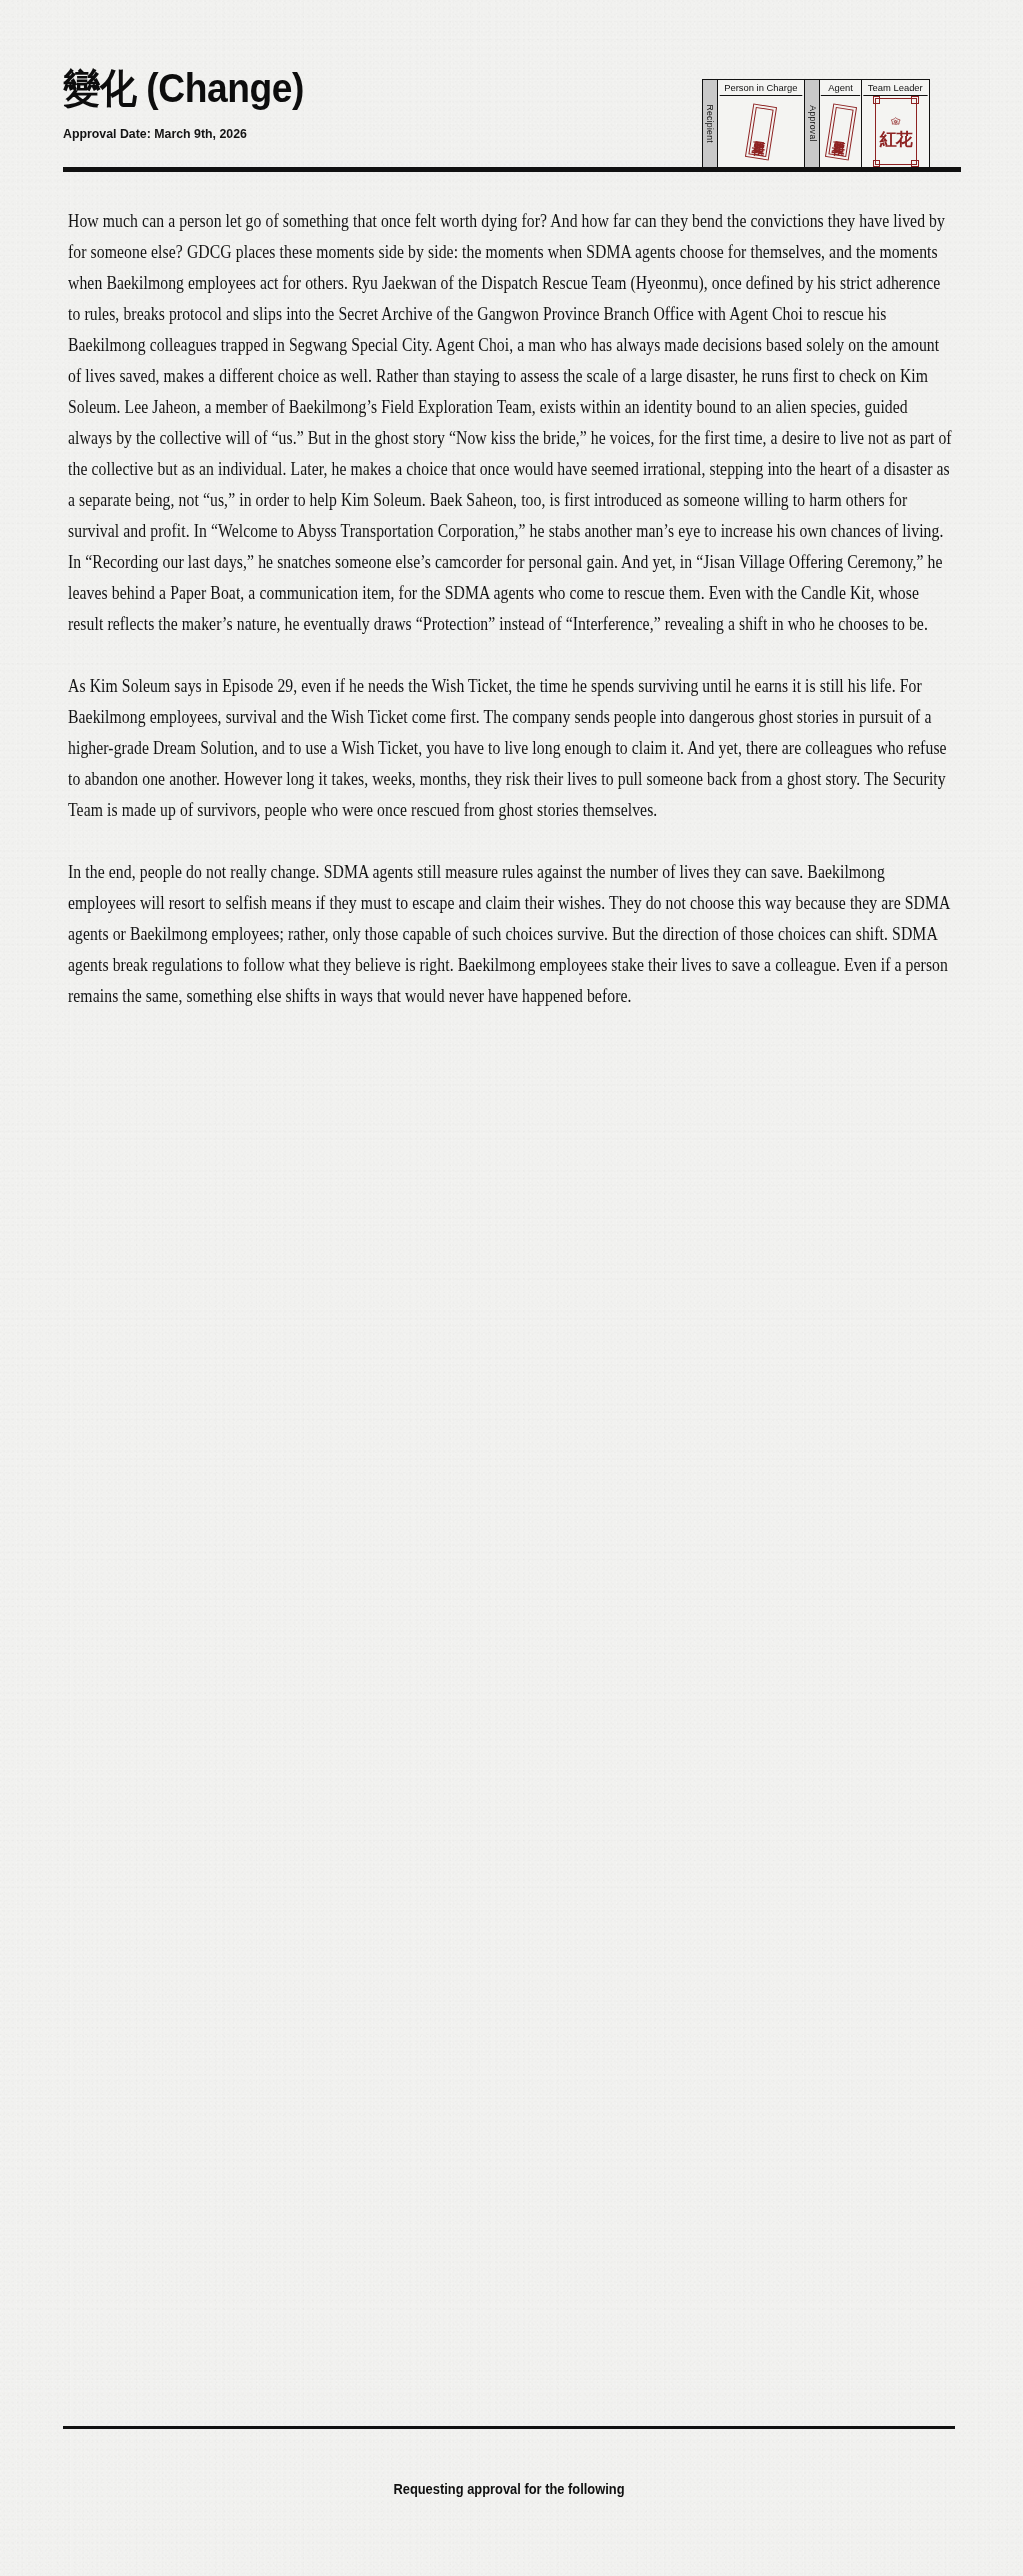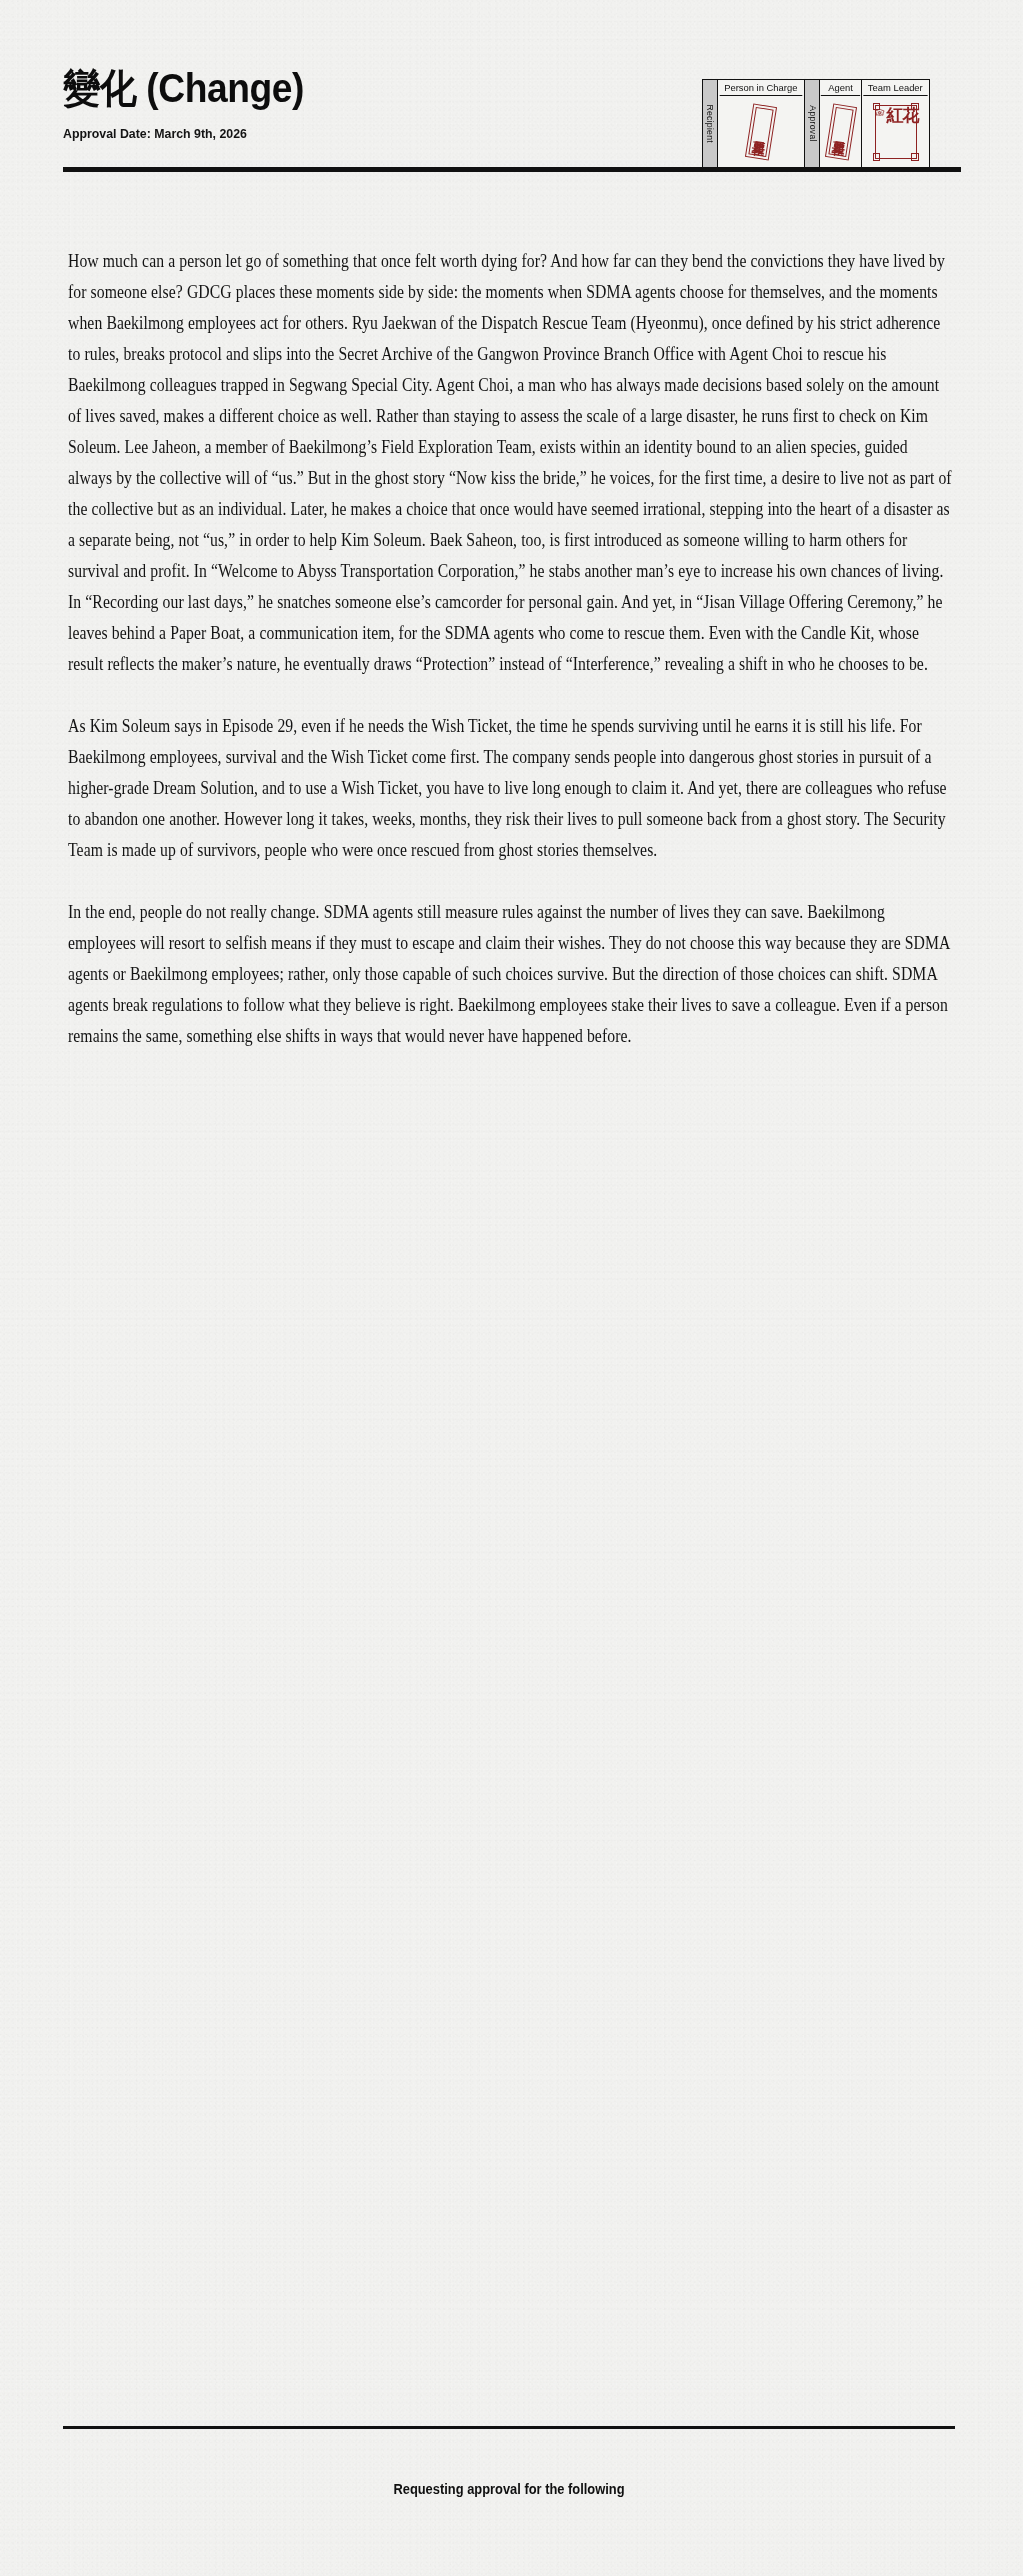--- a/index.html
+++ b/index.html
@@ -150,27 +150,27 @@
     font-size: 13px;
     font-weight: bold;
     color: #8e2222;
     line-height: 1.02;
     letter-spacing: -0.5px;
     z-index: 1;
   }
   
   .ornate-seal {
     width: 42px;
-    height: 54px;
+    height: 67px;
     border: 1.6px solid #8e2222;
     box-sizing: border-box;
     position: relative;
     display: flex;
-    flex-direction: row;
-    align-items: flex-start;
+    flex-direction: column;
+    align-items: center;
     justify-content: center;
     padding-top: 1px;
   }
   .ornate-seal .corner {
     position: absolute;
     width: 5.7px;
     height: 5.7px;
     border: 1.3px solid #8e2222;
   }
   .ornate-seal .corner.tl { top: -3.1px; left: -3.1px; }
@@ -213,21 +213,20 @@
     letter-spacing: 0px;
     display: inline-block;
     transform: scaleX(.9);
   }
 
   
   .body-copy {
     padding-top: 33px;
     padding-left: 5.2px;
     padding-right: 5.2px;
-    margin-top: 40px;
   }
   .body-copy p {
     font-family: "Liberation Serif", "DejaVu Serif", serif;
     font-size: 18.6px;
     line-height: 31px;
     color: #131313;
     margin: 0 0 31px 0;
     transform: scaleX(.845);
     transform-origin: left top;
     width: 118.3%;

